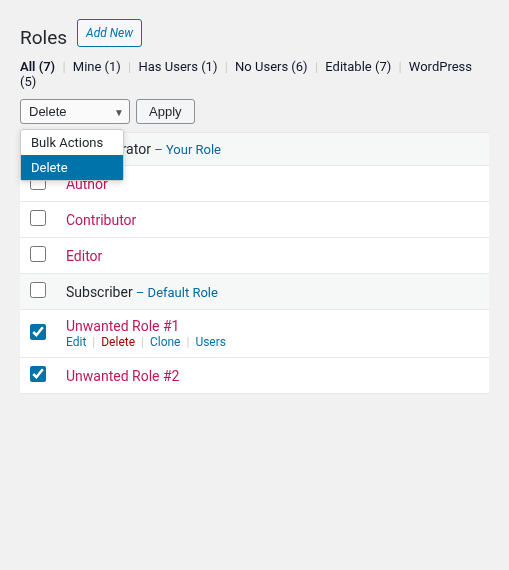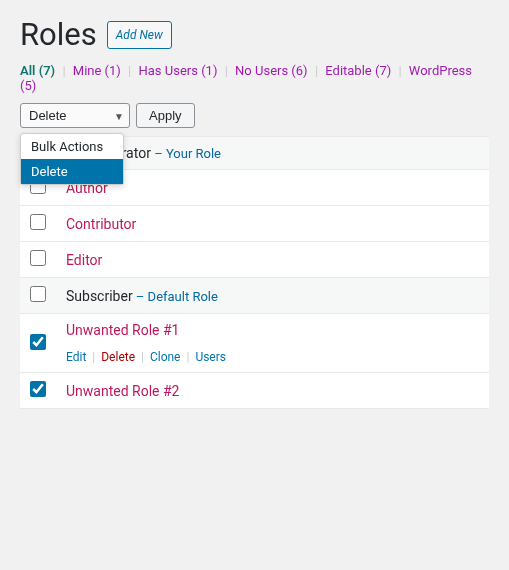--- a/index.html
+++ b/index.html
@@ -15,48 +15,49 @@
       background: #f1f1f1;
       padding: 16px 20px;
     }
     .page-title-row {
       display: flex;
       align-items: center;
       gap: 10px;
       margin-bottom: 10px;
     }
     .page-title {
-      font-size: 31px;
+      font-size: 19px;
       font-weight: 400;
       color: #23282d;
+      margin-top: 10px;
     }
     .add-new-btn {
       font-size: 12px;
       color: #0073aa;
       border: 1px solid #0073aa;
       background: #f7f7f7;
       padding: 2px 8px;
       border-radius: 3px;
       cursor: pointer;
       text-decoration: none;
       line-height: 22px;
       font-style: italic;
     }
 
     .filter-links {
       margin-bottom: 10px;
       font-size: 13px;
       color: #555;
     }
     .filter-links a {
-      color: #a21caf;
+      color: #0f172a;
       text-decoration: none;
     }
     .filter-links a.current {
-      color: #0f766e;
+      color: #0f172a;
       font-weight: 600;
     }
     .filter-links span.sep {
       margin: 0 4px;
       color: #ccc;
     }
 
     .bulk-action-row {
       display: flex;
       align-items: flex-start;
@@ -169,21 +170,21 @@
     }
 
     .role-suffix {
       color: #0369a1;
       font-size: 13px;
       font-style: normal;
     }
 
     .row-actions {
       font-size: 12px;
-      margin-top: 12px;
+      margin-top: 1px;
     }
     .row-actions a {
       text-decoration: none;
       color: #0073aa;
     }
     .row-actions a.delete-link { color: #a00; }
     .row-actions span.sep {
       margin: 0 3px;
       color: #ccc;
     }

